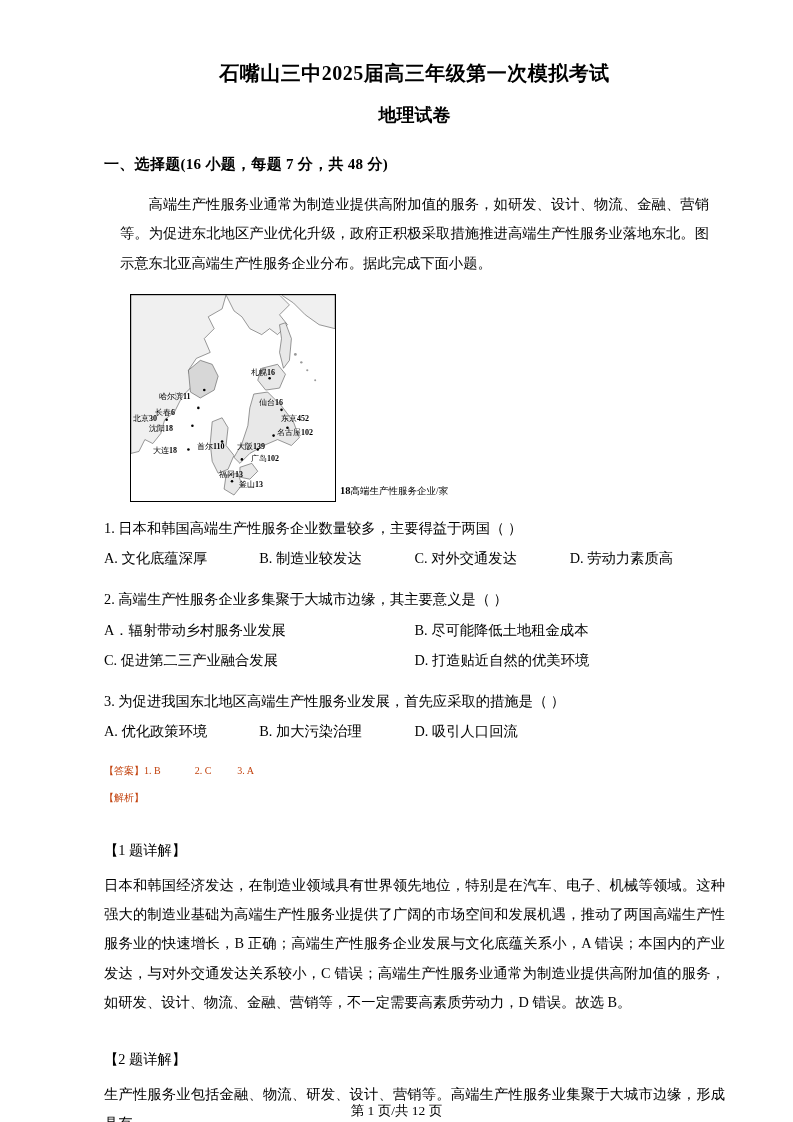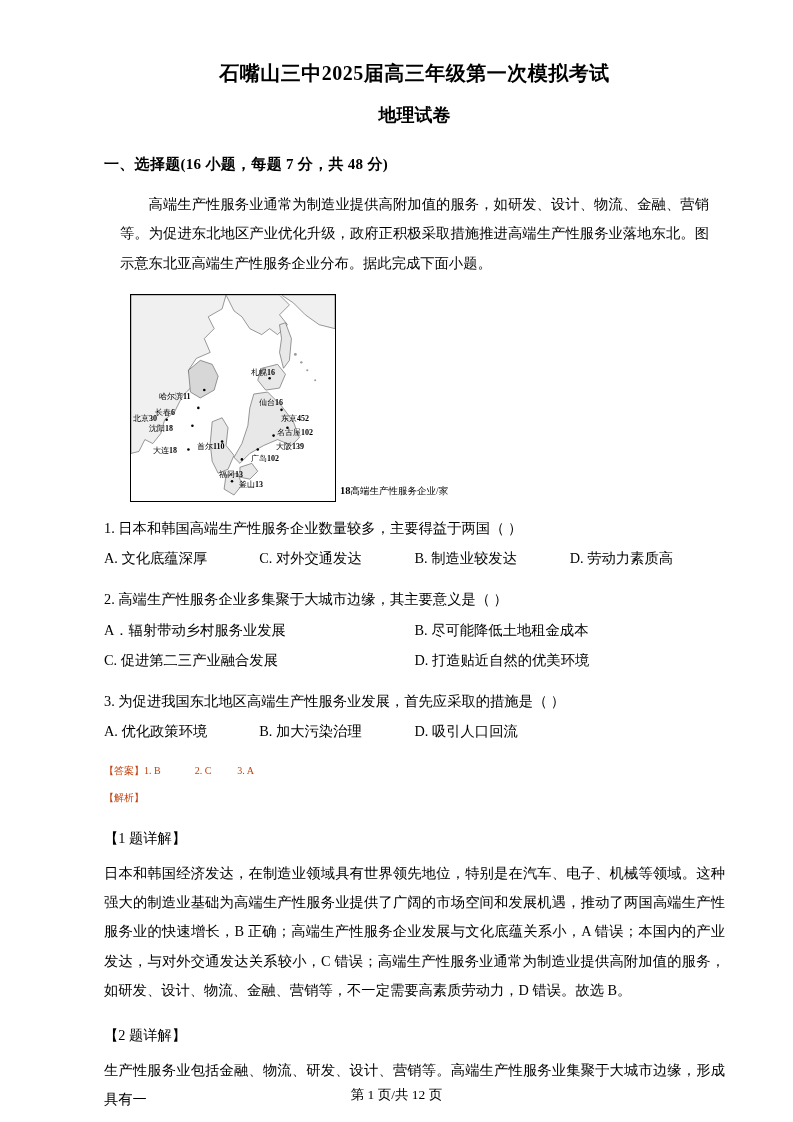--- a/index.html
+++ b/index.html
@@ -68,21 +68,21 @@
     color: #c2410c;
     font-size: 10px;
     line-height: 2.1;
     margin: 14px 0 0 0;
   }
   .ans-line .gap { display: inline-block; width: 34px; }
   .ans-line .gap2 { display: inline-block; width: 26px; }
   .expl-head {
     font-size: 14.3px;
     line-height: 2.0;
-    margin: 16px 0 0 0;
+    margin: 28px 0 0 0;
   }
   .expl-body {
     font-size: 14.3px;
     line-height: 2.05;
     text-align: justify;
     margin: 6px 0 0 0;
   }
   .footer {
     position: absolute;
     left: 0; right: 0;
@@ -203,21 +203,21 @@
       </div>
       <div class="map-label" style="left:128px; top:104px;">
         <span>仙台</span><span class="num">16</span>
       </div>
       <div class="map-label" style="left:150px; top:120px;">
         <span>东京</span><span class="num">452</span>
       </div>
       <div class="map-label" style="left:146px; top:134px;">
         <span>名古屋</span><span class="num">102</span>
       </div>
-      <div class="map-label" style="left:106px; top:148px;margin-left:39px;">
+      <div class="map-label" style="left:106px; top:148px;">
         <span>大阪</span><span class="num">139</span>
       </div>
       <div class="map-label" style="left:66px; top:148px;">
         <span>首尔</span><span class="num">110</span>
       </div>
       <div class="map-label" style="left:88px; top:176px;">
         <span>福冈</span><span class="num">13</span>
       </div>
       <div class="map-label" style="left:120px; top:160px;">
         <span>广岛</span><span class="num">102</span>
@@ -230,22 +230,22 @@
     <div class="legend">
       <b>18</b><span>高端生产性服务企业/家</span>
     </div>
   </div>
 
   <p class="q-stem">
     <span>1.</span> <span>日本和韩国高端生产性服务企业数量较多，主要得益于两国（    ）</span>
   </p>
   <div class="opts four">
     <span class="o">A. 文化底蕴深厚</span>
+    <span class="o">B. 制造业较发达</span>
     <span class="o">C. 对外交通发达</span>
-    <span class="o">B. 制造业较发达</span>
     <span class="o">D. 劳动力素质高</span>
   </div>
 
   <p class="q-stem">
     <span>2.</span> <span>高端生产性服务企业多集聚于大城市边缘，其主要意义是（    ）</span>
   </p>
   <div class="opts two">
     <span class="o">A．辐射带动乡村服务业发展</span>
     <span class="o">B. 尽可能降低土地租金成本</span>
   </div>

